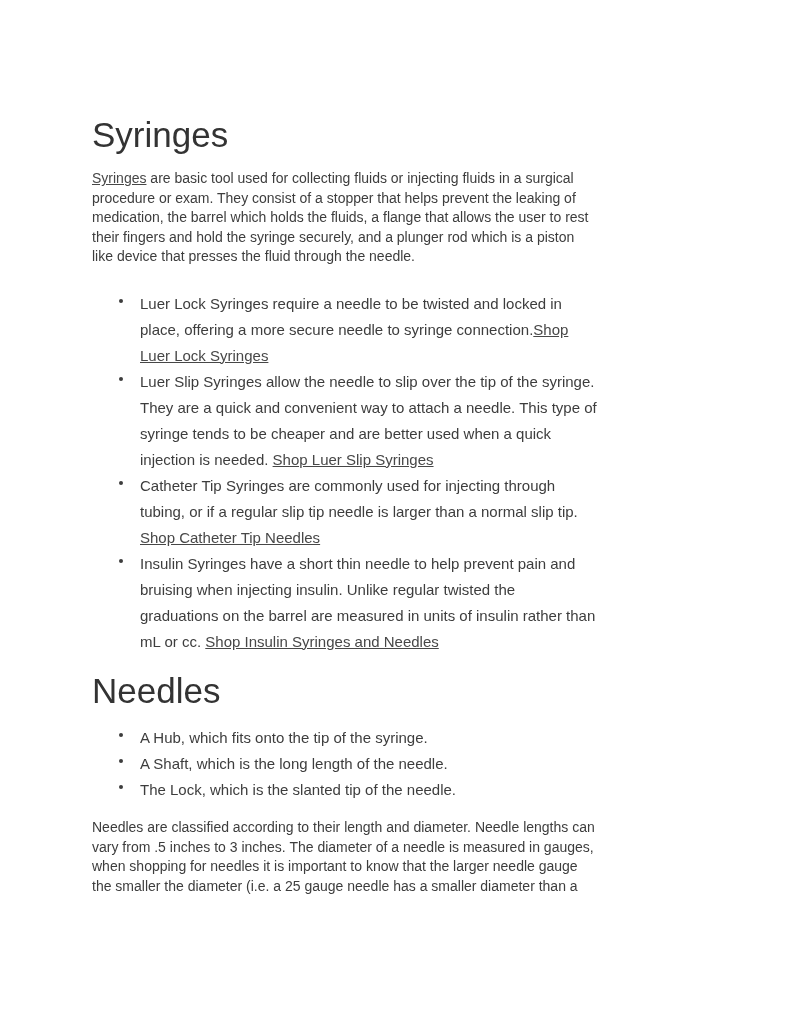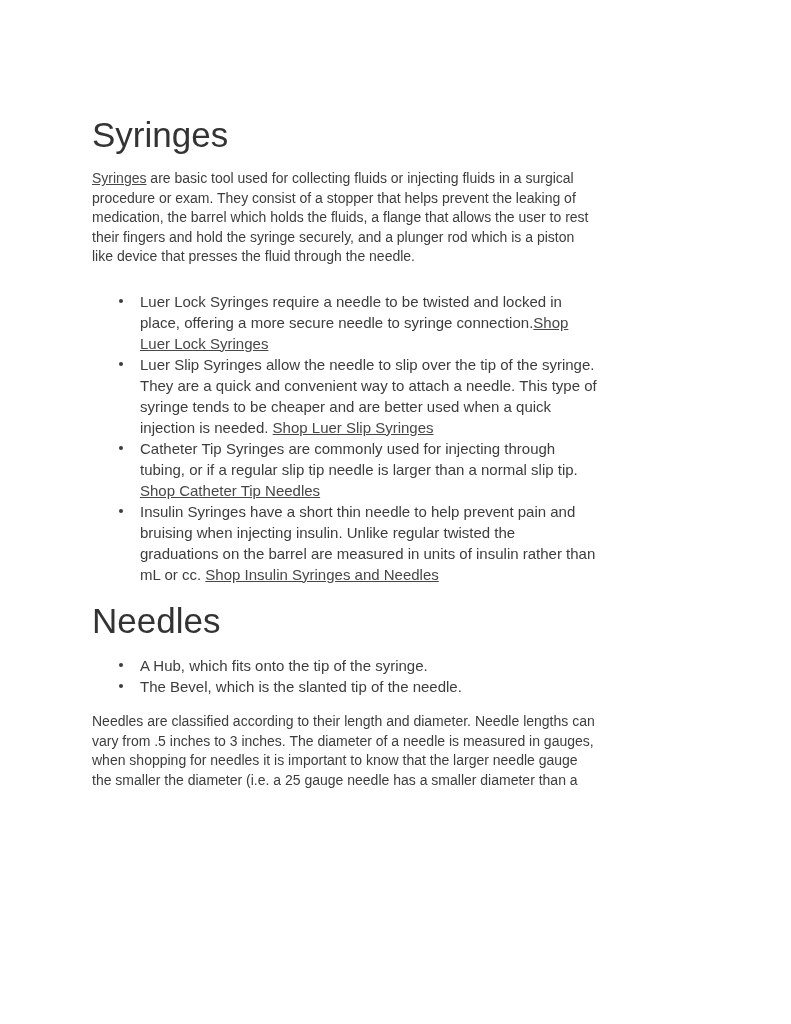--- a/index.html
+++ b/index.html
@@ -32,21 +32,21 @@
   p {
     font-size: 14px;
     line-height: 19.5px;
     margin: 8px 0;
   }
   ul {
     list-style: none;
     margin: 24px 0 15px 0;
     padding: 0;
     font-size: 15px;
-    line-height: 21px;
+    line-height: 26px;
   }
   ul.tight { margin-top: 0; }
   li {
     position: relative;
     padding-left: 48px;
   }
   li::before {
     content: "";
     position: absolute;
     left: 27px;
@@ -76,19 +76,20 @@
     <li><span>Luer Slip Syringes allow the needle to slip over the tip of the syringe. They are a quick and convenient way to attach a needle. This type of syringe tends to be cheaper and are better used when a quick injection is needed. </span><a href="#">Shop Luer Slip Syringes</a></li>
     <li><span>Catheter Tip Syringes are commonly used for injecting through tubing, or if a regular slip tip needle is larger than a normal slip tip. </span><a href="#">Shop Catheter Tip Needles</a></li>
     <li><span>Insulin Syringes have a short thin needle to help prevent pain and bruising when injecting insulin. Unlike regular twisted the graduations on the barrel are measured in units of insulin rather than mL or cc. </span><a href="#">Shop Insulin Syringes and Needles</a></li>
   </ul>
 
   <h2>Needles</h2>
 
 
   <ul class="tight">
     <li>A Hub, which fits onto the tip of the syringe.</li>
-    <li>The Bevel, which is the slanted tip of the needle.</li>
+    <li>A Shaft, which is the long length of the needle.</li>
+    <li>The Lock, which is the slanted tip of the needle.</li>
   </ul>
 
 
   <p>Needles are classified according to their length and diameter. Needle lengths can vary from .5 inches to 3 inches. The diameter of a needle is measured in gauges, when shopping for needles it is important to know that the larger needle gauge the smaller the diameter (i.e. a 25 gauge needle has a smaller diameter than a</p>
 
 </div>
 
 </body></html>

